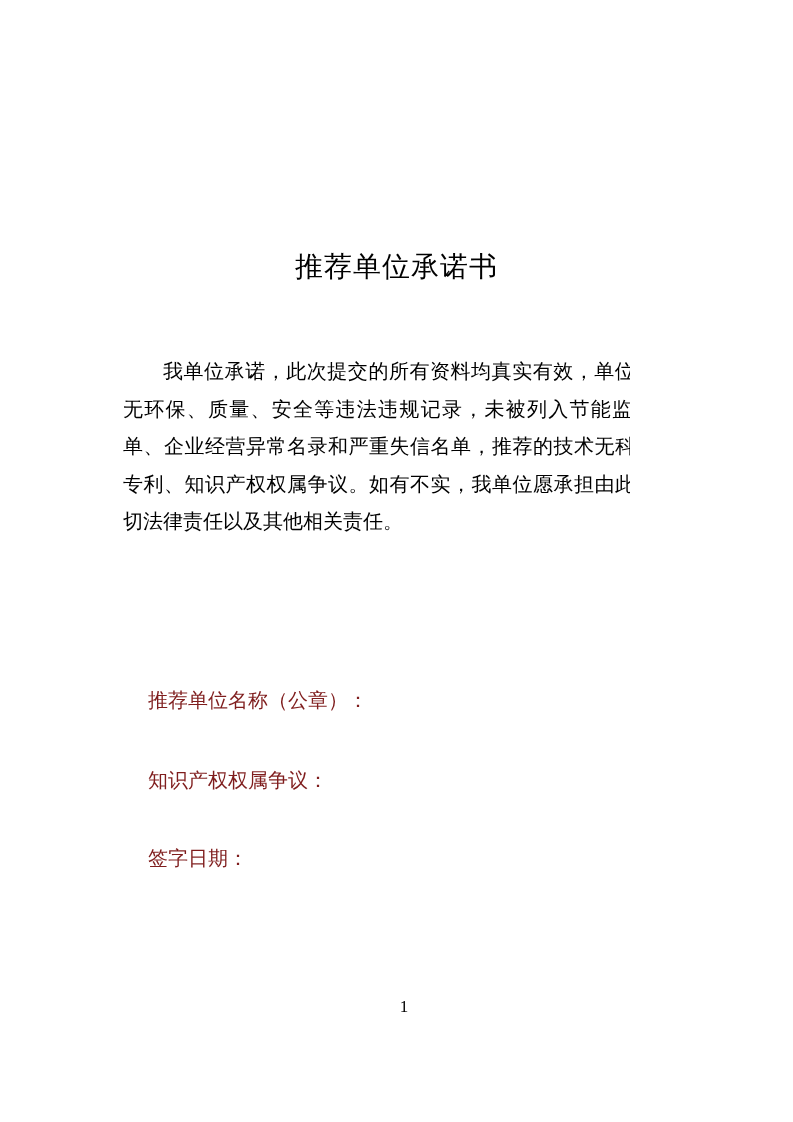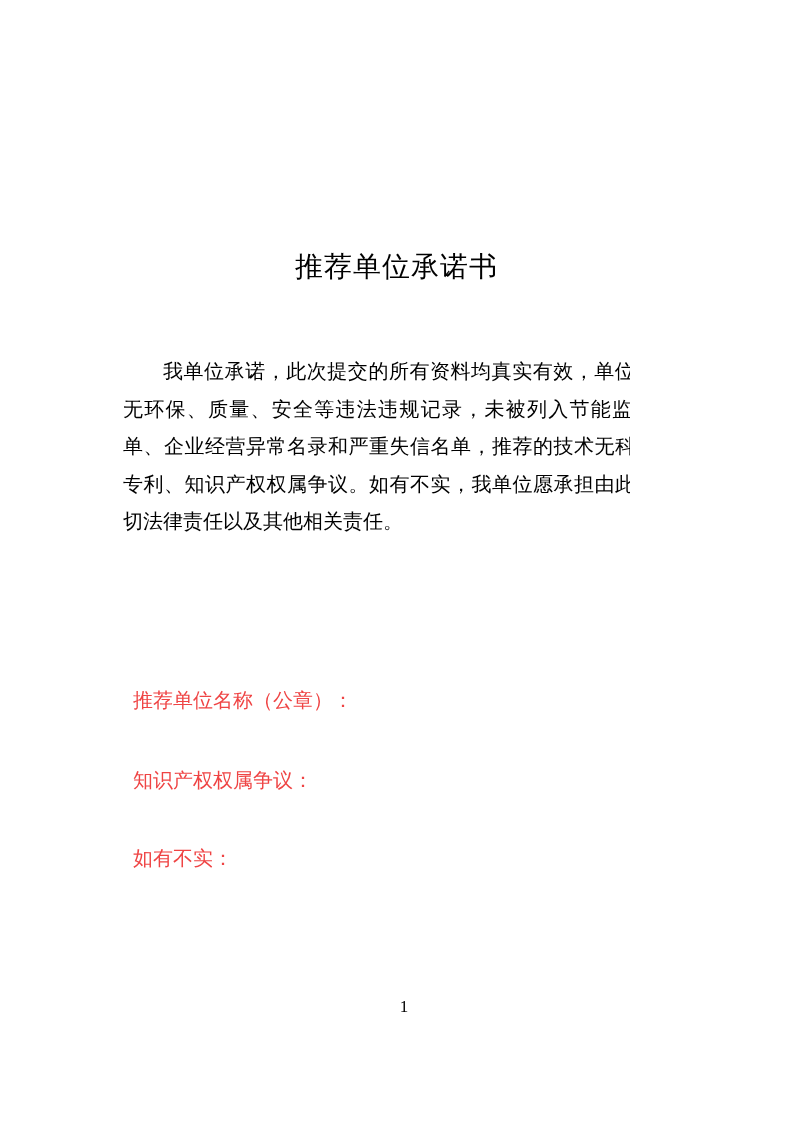--- a/index.html
+++ b/index.html
@@ -40,25 +40,25 @@
     width: 594px;
     margin: 16px;
     font-size: 20px;
     line-height: 37.5px;
     text-align: justify;
     text-indent: 2em;
     color: #000000;
   }
   .sig-line {
     position: absolute;
-    left: 133px;
+    left: 148px;
     margin: 0;
     font-size: 20px;
     line-height: 30px;
-    color: #ef4444;
+    color: #7f1d1d;
     white-space: nowrap;
   }
   .sig-line.sig-1 { top: 685px; }
   .sig-line.sig-2 { top: 765px; }
   .sig-line.sig-3 { top: 843px; }
   .page-footer {
     position: absolute;
     top: 997px;
     left: 107px;
     width: 594px;
@@ -76,20 +76,20 @@
 
 <div class="page">
 
   <h1 class="doc-title">推荐单位承诺书</h1>
 
   <p class="doc-body">我单位承诺，此次提交的所有资料均真实有效，单位近三年来无环保、质量、安全等违法违规记录，未被列入节能监察整改名单、企业经营异常名录和严重失信名单，推荐的技术无科技成果、专利、知识产权权属争议。如有不实，我单位愿承担由此引发的一切法律责任以及其他相关责任。</p>
 
   <div>
     <p class="sig-line sig-1">推荐单位名称（公章）：</p>
     <p class="sig-line sig-2">知识产权权属争议：</p>
-    <p class="sig-line sig-3">如有不实：</p>
+    <p class="sig-line sig-3">签字日期：</p>
   </div>
 
   <div class="page-footer">
     <span class="page-number">1</span>
   </div>
 
 </div>
 
 </body></html>

